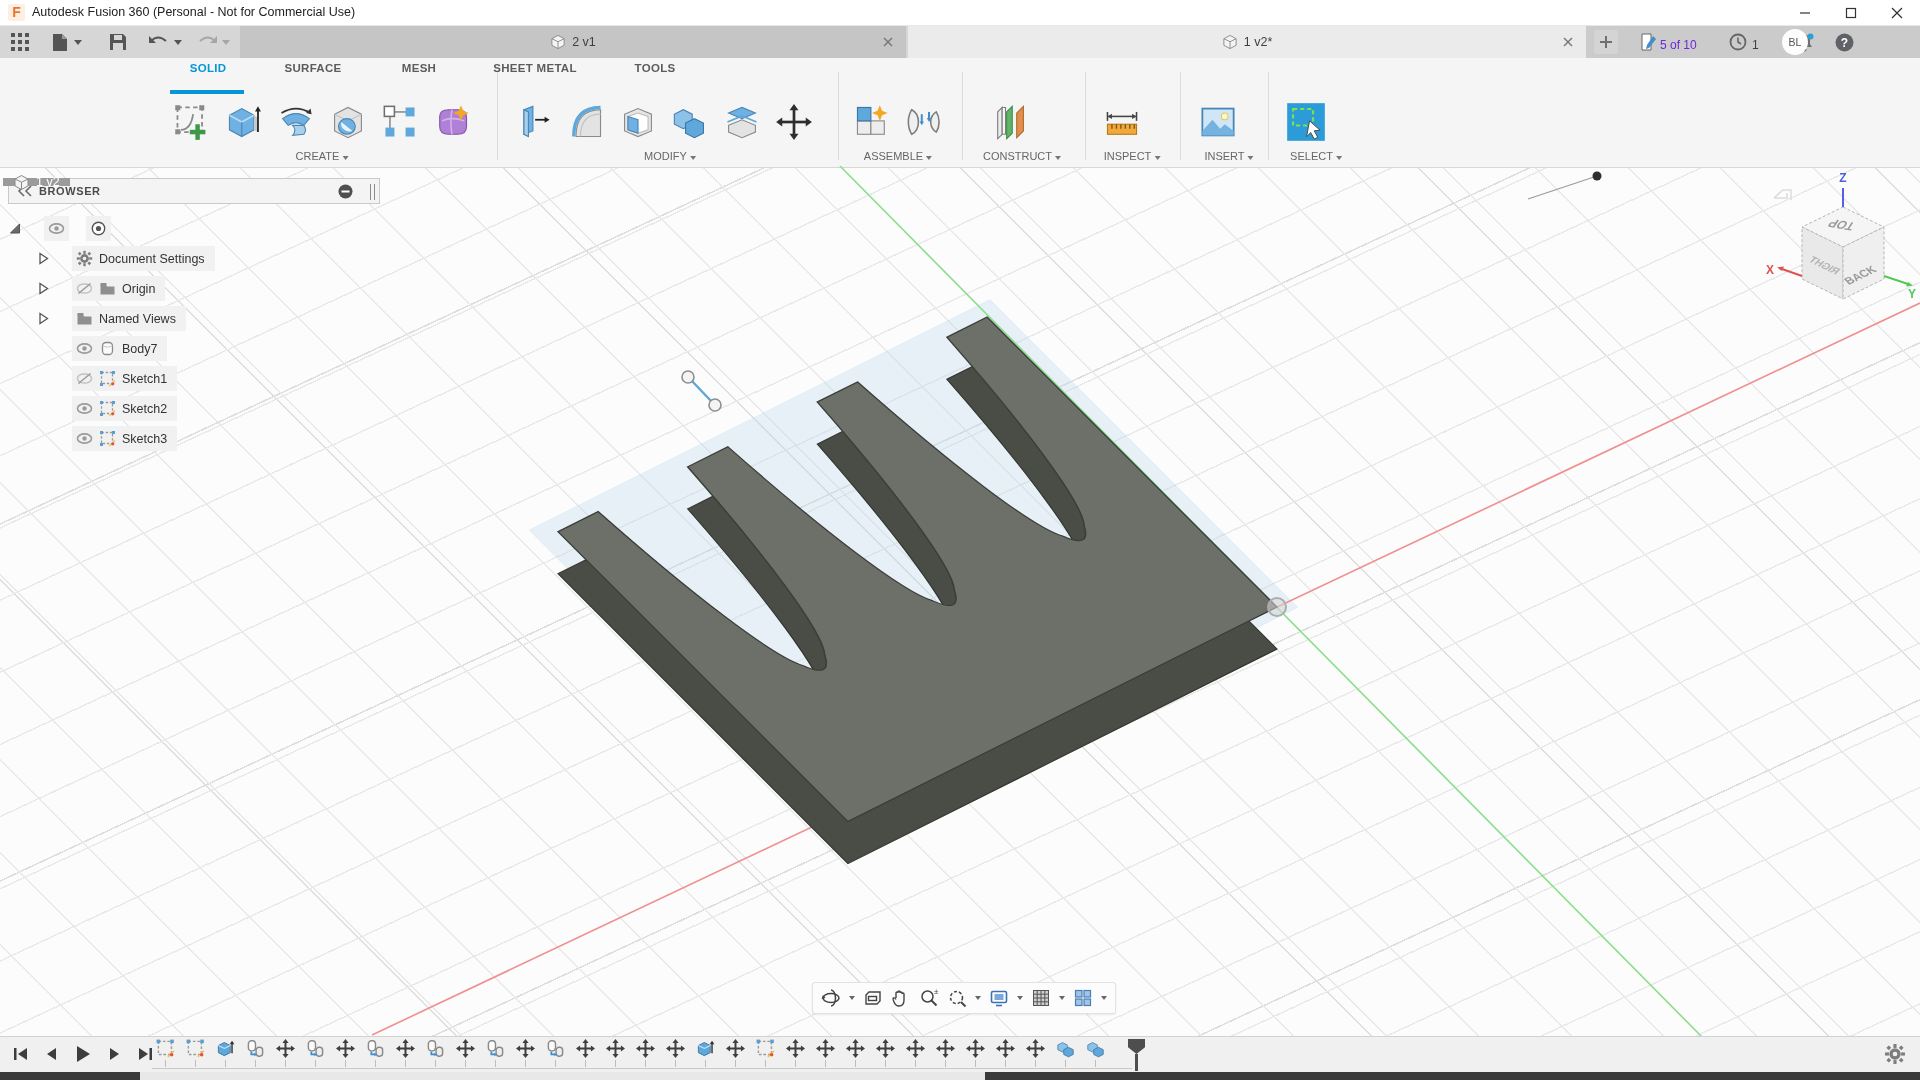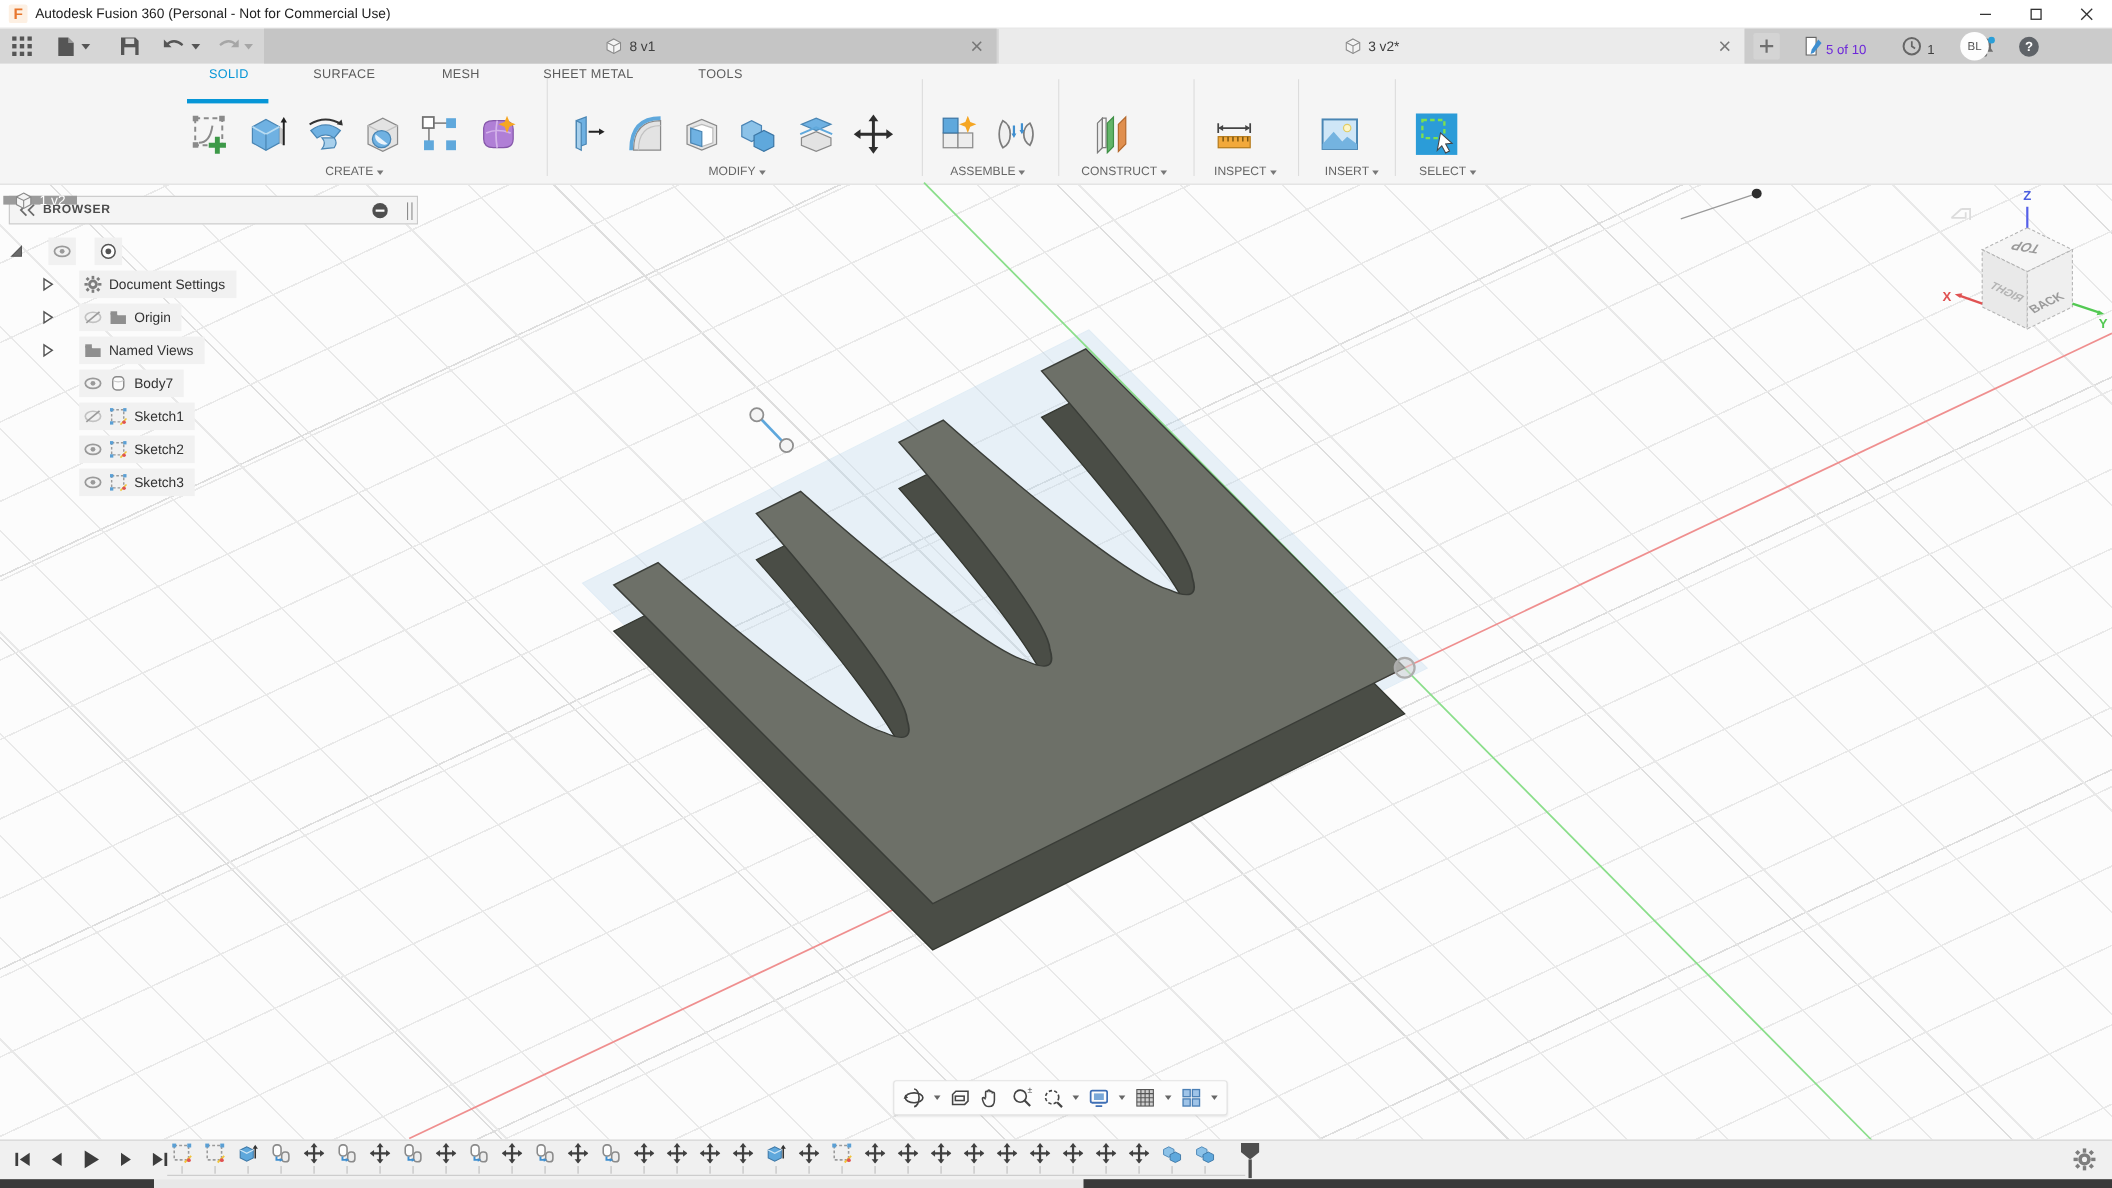--- a/index.html
+++ b/index.html
@@ -14,21 +14,21 @@
   #appbar{position:absolute;left:0;top:26px;width:1920px;height:32px;background:#d6d6d6}
   .qicon{position:absolute;top:4px;width:24px;height:24px;display:flex;align-items:center;justify-content:center}
   .caret{display:inline-block;width:0;height:0;border-left:4px solid transparent;border-right:4px solid transparent;border-top:5px solid #555}
   .caret.dim{border-top-color:#a6a6a6}
   .tab{position:absolute;top:0;height:32px;display:flex;align-items:center;justify-content:center;font-size:12.5px;color:#3f3f3f}
   .tab .tx{margin-left:6px}
   .tabclose{position:absolute;top:8px;width:16px;height:16px}
   
   #ribbon{position:absolute;left:0;top:58px;width:1920px;height:110px;background:#f5f5f5;border-bottom:1px solid #d8d8d8}
   #designbtn{position:absolute;left:16px;top:12px;width:130px;height:86px;border:1px solid #d0d0d0;border-radius:4px;background:#f7f7f7;display:flex;align-items:center;justify-content:center;font-size:12px;font-weight:bold;color:#4a4a4a;gap:7px}
-  .rtab{position:absolute;top:4px;transform:translateX(-50%);font-size:11.5px;font-weight:normal;color:#5c5c5c;letter-spacing:.3px}
+  .rtab{position:absolute;top:4px;transform:translateX(-50%);font-size:11.5px;font-weight:bold;color:#5c5c5c;letter-spacing:.3px}
   .rtab.active{color:#0696d7}
   #solidline{position:absolute;left:170px;top:32px;width:74px;height:4px;background:#0696d7}
   .rgroup{position:absolute;top:40px;display:flex;gap:8px}
   .ricon{width:44px;height:48px;display:flex;align-items:center;justify-content:center}
   .rsep{position:absolute;top:14px;height:88px;width:1px;background:#dcdcdc}
   .glabel{position:absolute;top:92px;transform:translateX(-50%);font-size:11px;color:#666;white-space:nowrap}
   .glabel .caret{border-left-width:3.5px;border-right-width:3.5px;border-top-width:4px;margin-left:3px;border-top-color:#777}
   
   #viewport{position:absolute;left:0;top:168px;width:1920px;height:868px;background-color:#fcfcfc;
     background-image:
@@ -235,31 +235,31 @@
       </svg>
     </div>
   <div class="qicon" style="left:220px;width:12px">
       <span class="caret dim"></span>
     </div>
 
   <div class="tab" style="left:240px;width:666px;background:#c5c5c5">
     <svg class="bi" style="width:16px;height:16px">
         <use href="#b-cube"></use>
       </svg>
-    <span class="tx">8 v1</span>
+    <span class="tx">2 v1</span>
     <div class="tabclose" style="right:10px"><svg width="16" height="16">
           <line x1="4" y1="4" x2="12" y2="12" stroke="#777" stroke-width="1.4"></line>
           <line x1="12" y1="4" x2="4" y2="12" stroke="#777" stroke-width="1.4"></line>
         </svg></div>
   </div>
   <div class="tab" style="left:908px;width:678px;background:#ebebeb">
     <svg class="bi" style="width:16px;height:16px">
         <use href="#b-cube"></use>
       </svg>
-    <span class="tx">3 v2*</span>
+    <span class="tx">1 v2*</span>
     <div class="tabclose" style="right:10px"><svg width="16" height="16">
           <line x1="4" y1="4" x2="12" y2="12" stroke="#777" stroke-width="1.4"></line>
           <line x1="12" y1="4" x2="4" y2="12" stroke="#777" stroke-width="1.4"></line>
         </svg></div>
   </div>
   <div class="tab" style="left:1586px;width:334px;background:#cbcbcb"></div>
   <div class="qicon" style="left:1594px;background:#d4d4d4;border-radius:2px">
       <svg width="14" height="14">
         <line x1="7" y1="1" x2="7" y2="13" stroke="#6f6f6f" stroke-width="2"></line>
         <line x1="1" y1="7" x2="13" y2="7" stroke="#6f6f6f" stroke-width="2"></line>

